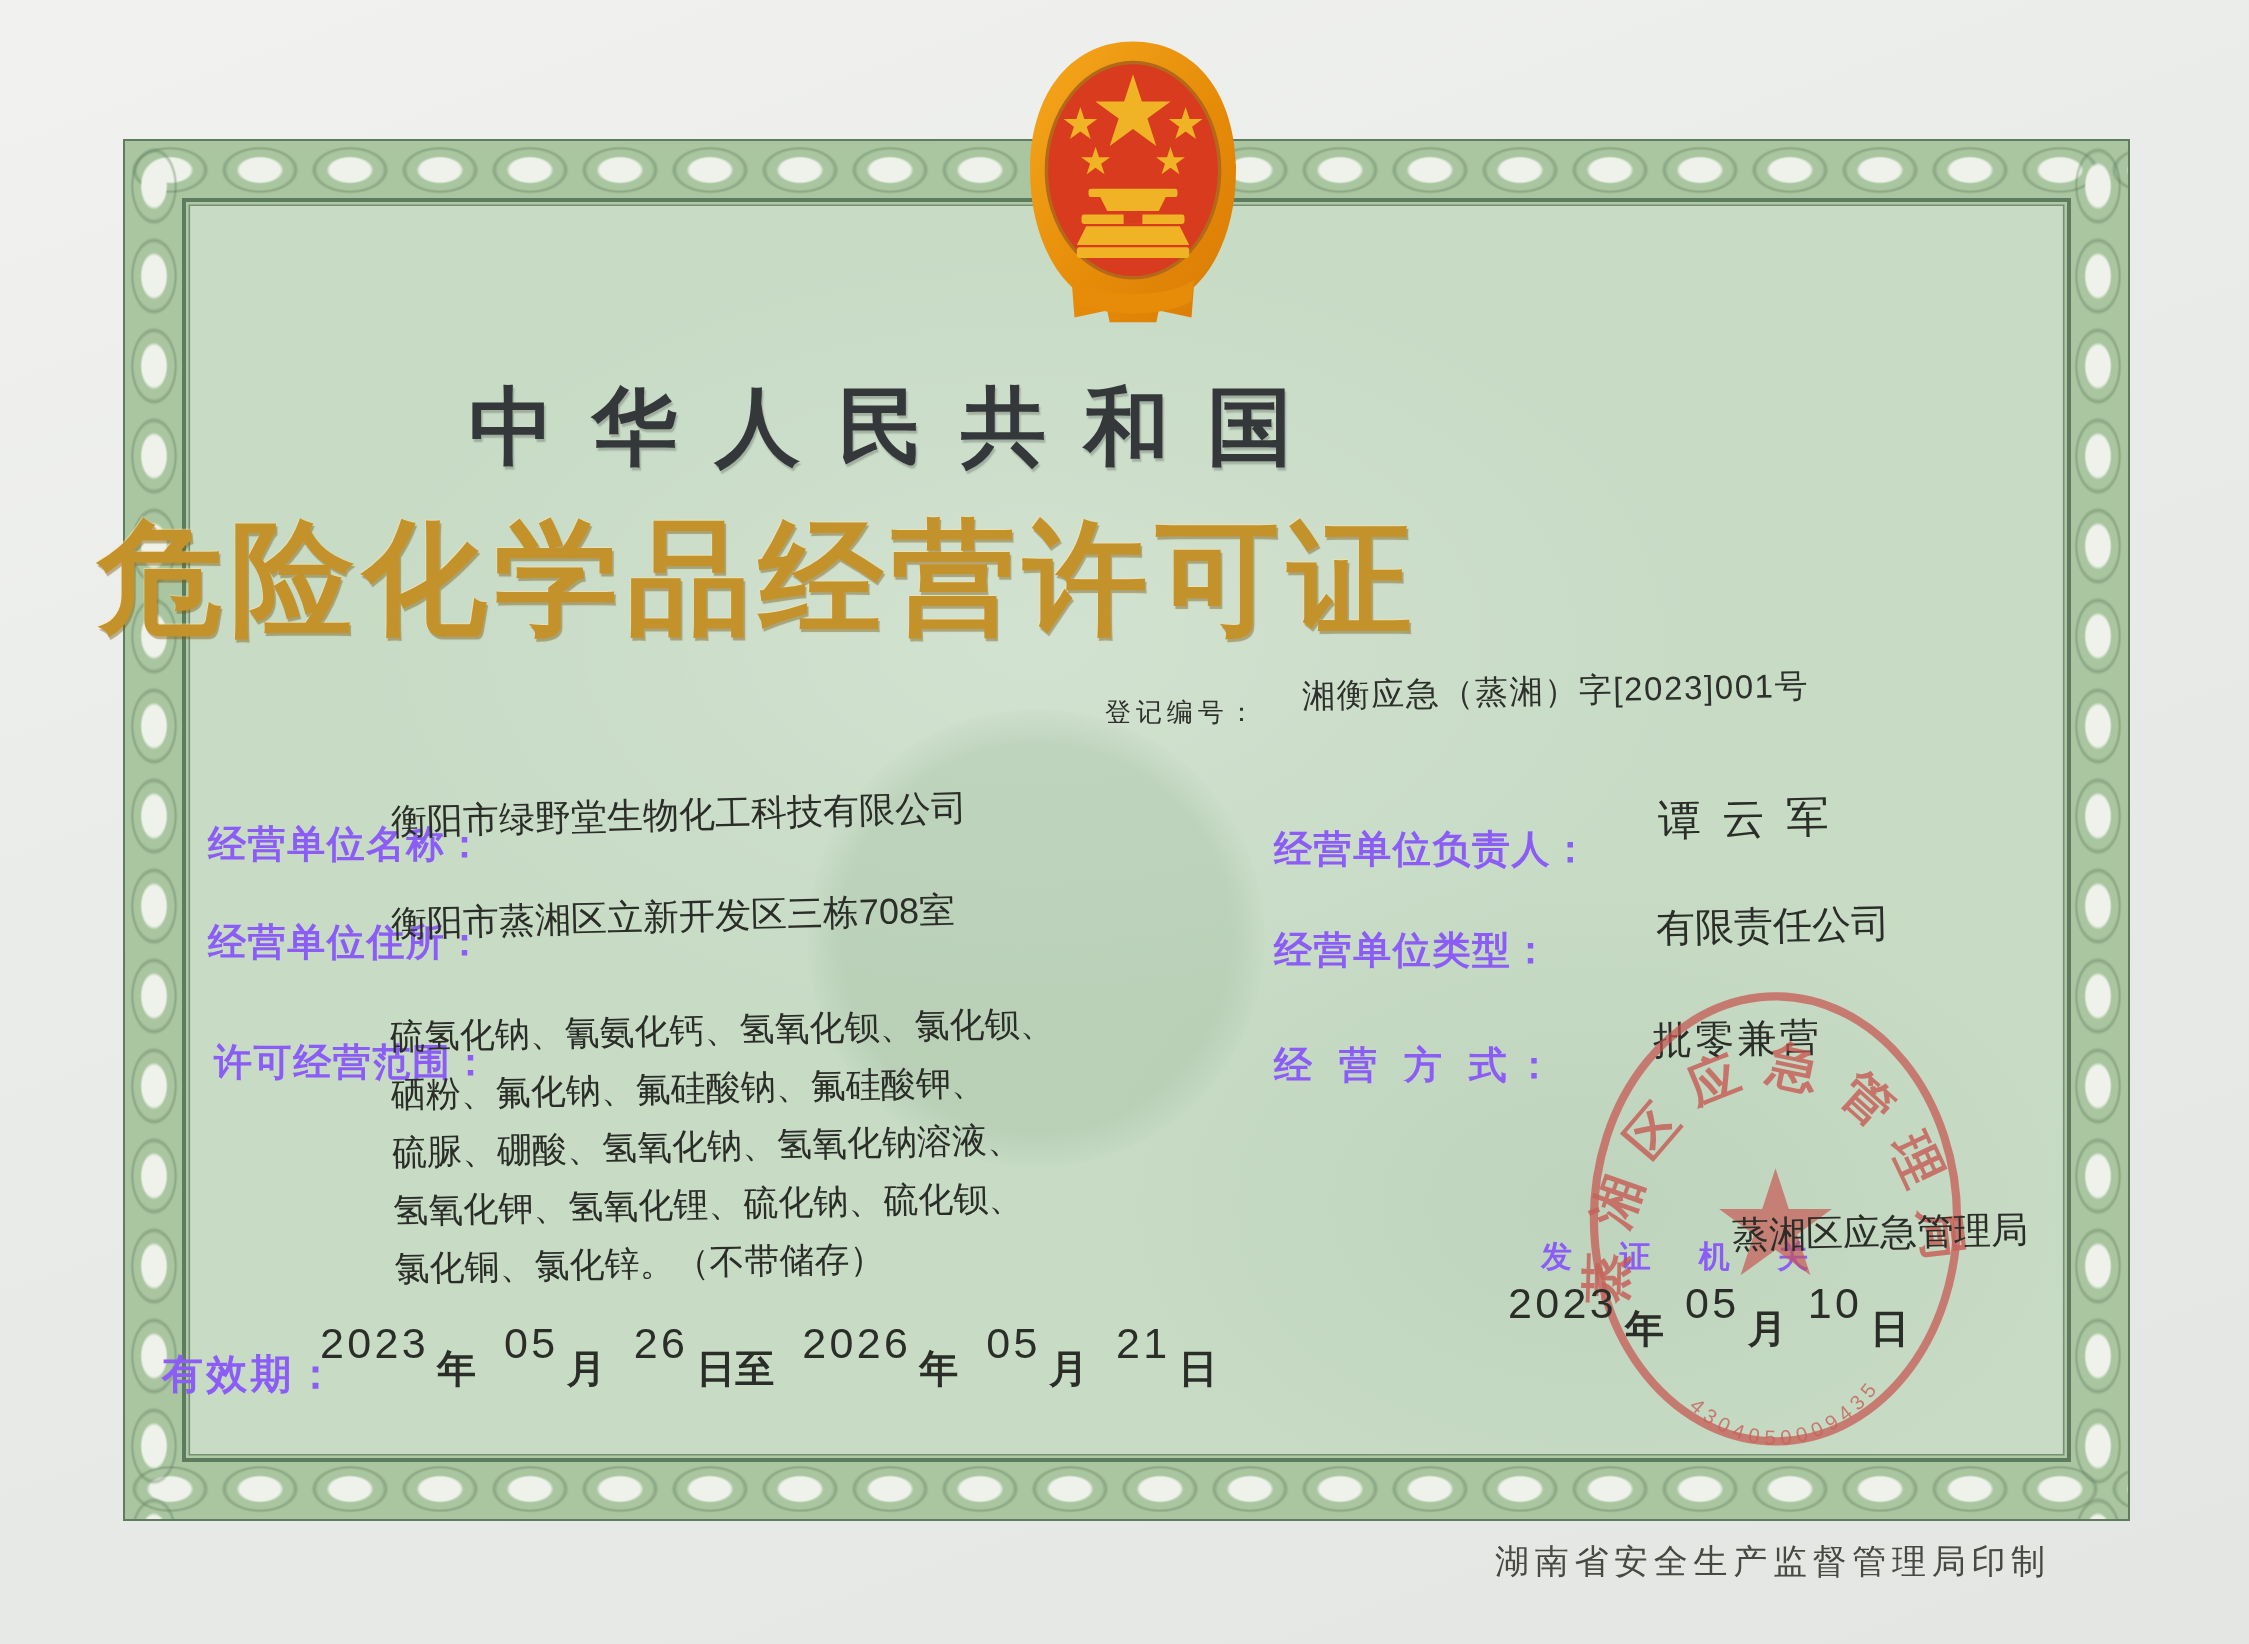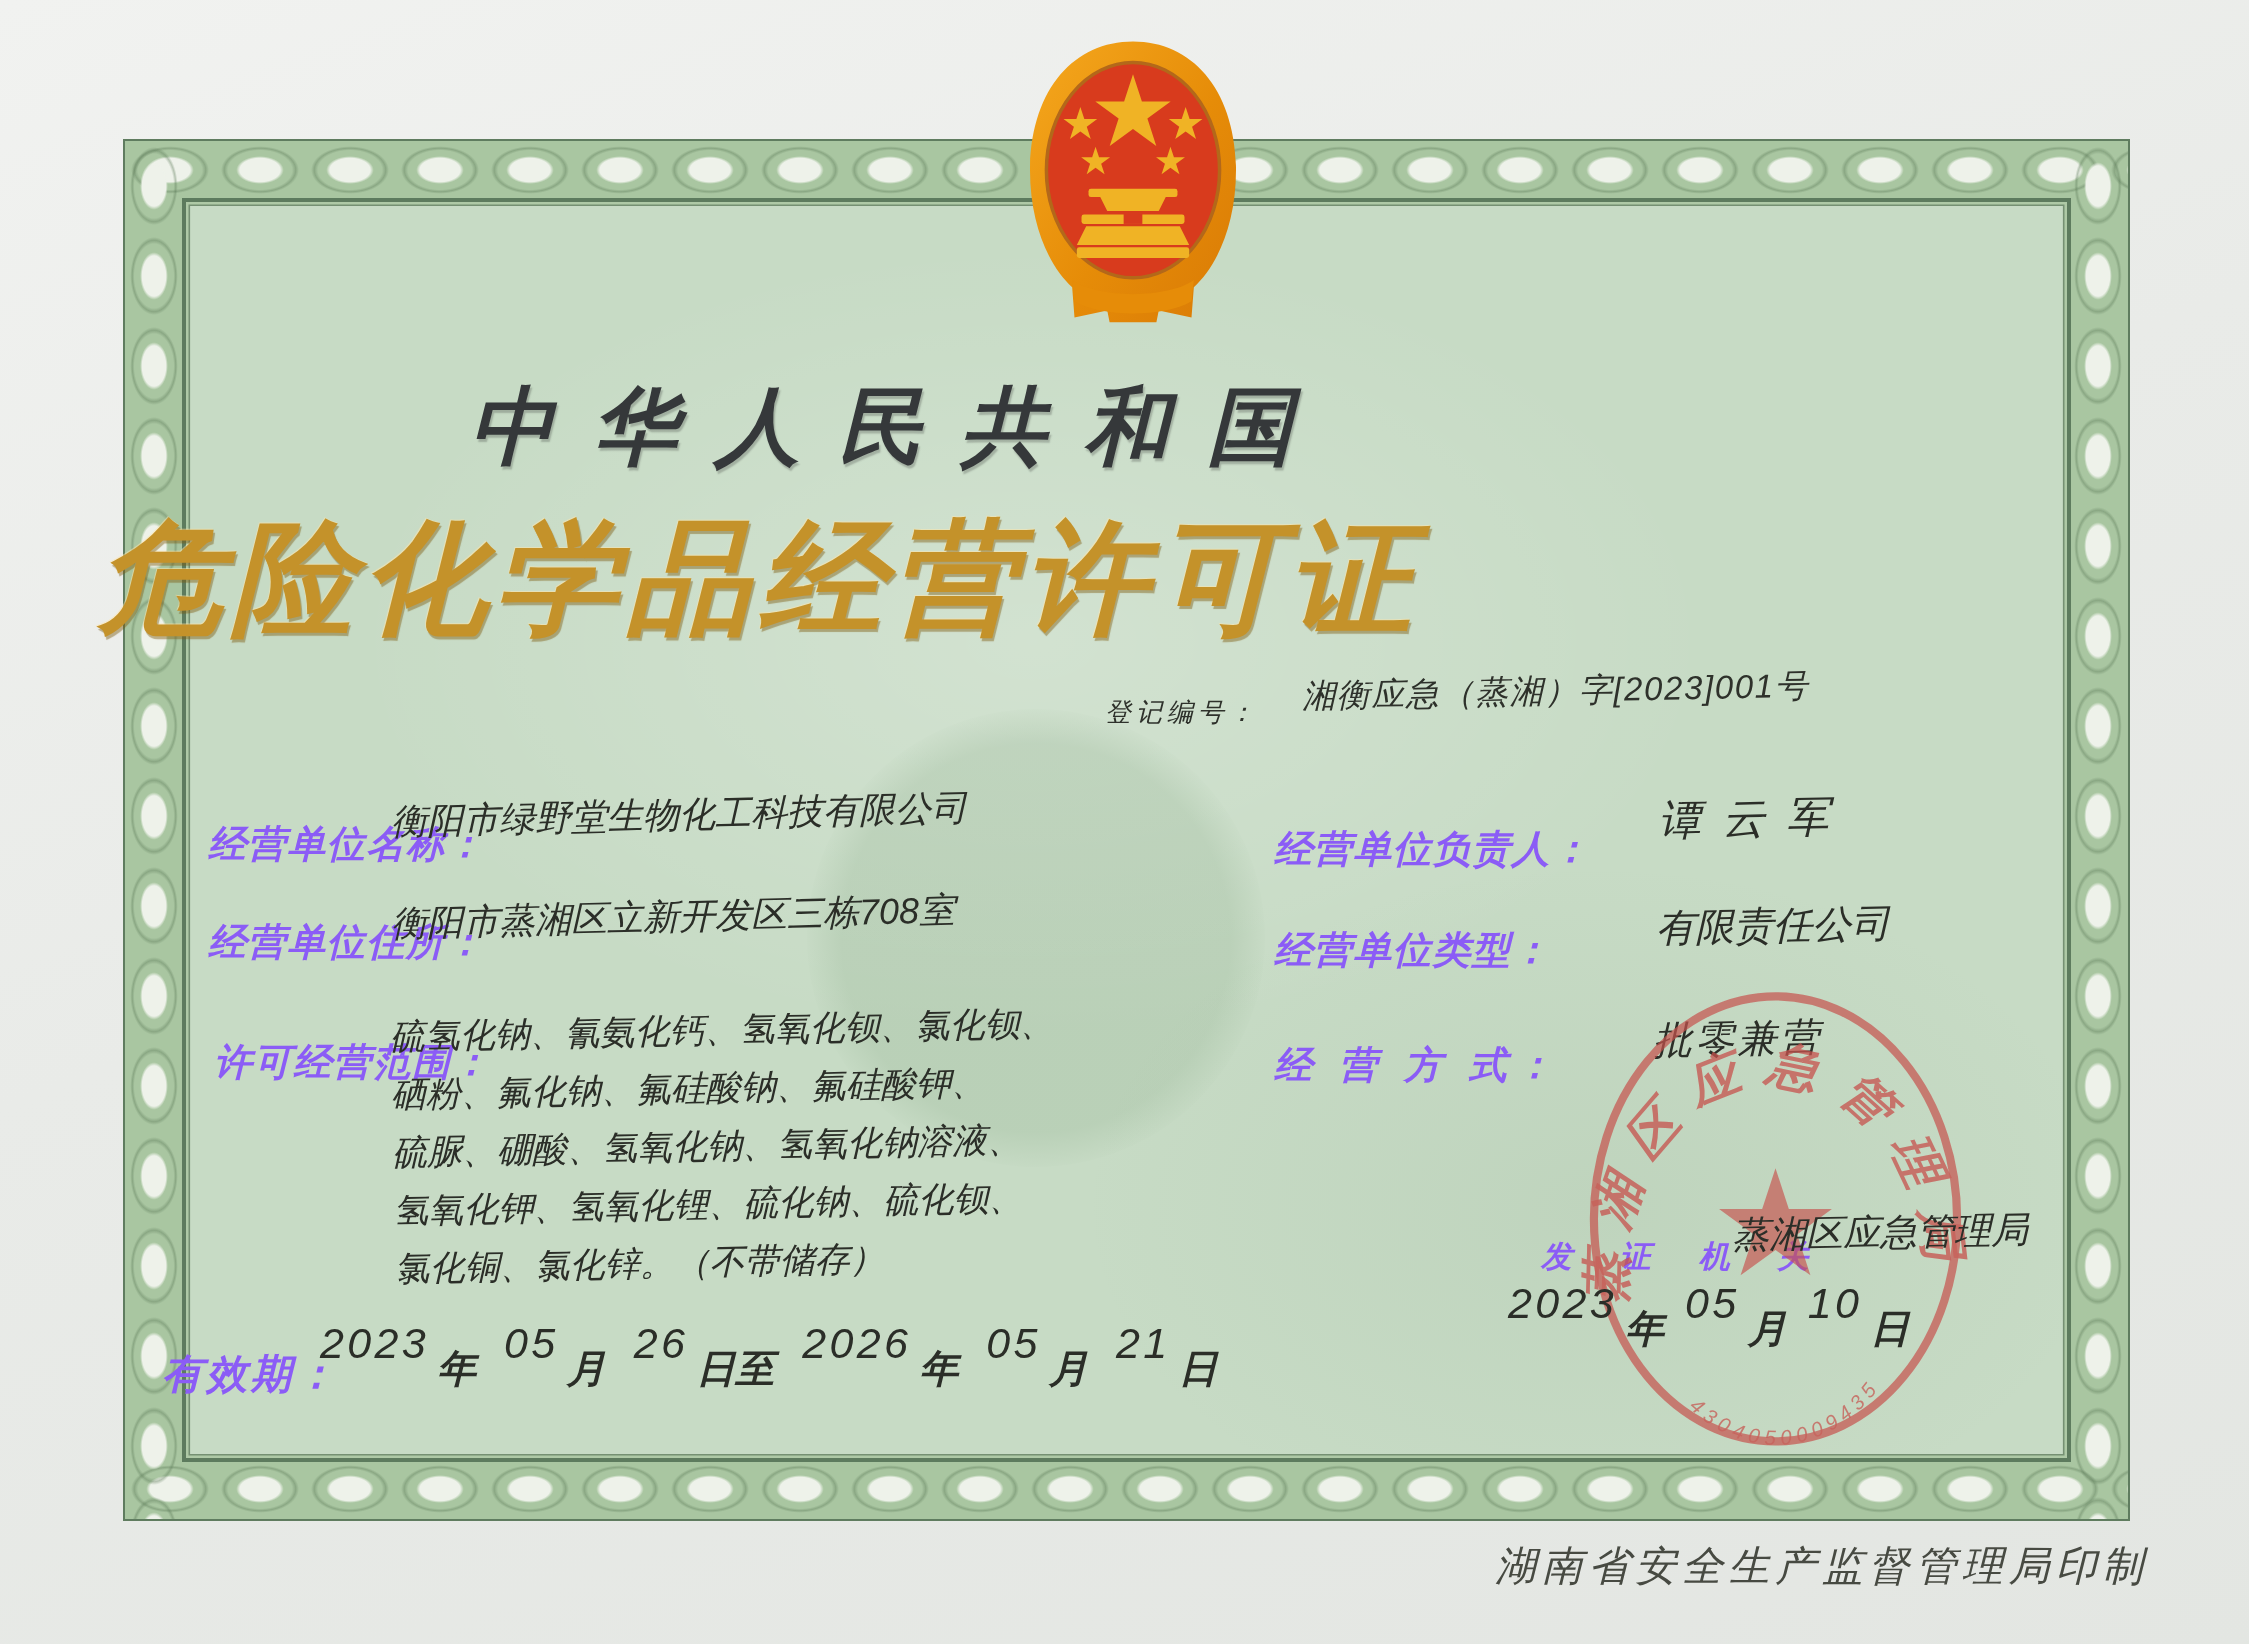--- a/index.html
+++ b/index.html
@@ -3,21 +3,21 @@
 <meta charset="utf-8">
 <style>
   html,body{margin:0;padding:0;}
   body{
     width:2250px;height:1645px;
     background:linear-gradient(160deg,#f1f2f0 0%,#e9ebe8 45%,#e3e6e2 100%);
     font-family:"Liberation Sans","DejaVu Sans",sans-serif;
     position:relative;overflow:hidden;
     color:#33362f;
   }
-  .page{position:absolute;inset:0;font-style:italic;}
+  .page{position:absolute;inset:0;}
 
   
   .frame{
     position:absolute;left:123px;top:139px;width:2007px;height:1382px;
     background:#a9c6a1;border:2.5px solid #5f7c5f;box-sizing:border-box;
   }
   .strip{position:absolute;}
   .strip.h{
     left:0;right:0;height:59px;
     background-image:
@@ -97,21 +97,21 @@
   .issue-date{left:1508px;top:1302px;}
   .validity-label{left:162px;top:1347px;font-size:41px;letter-spacing:3.3px;}
   .validity-row{left:320px;top:1342px;}
   .validity-row .seg{margin-right:28px;}
 
   
   .seal{position:absolute;left:1571px;top:975px;width:409px;height:491px;z-index:3;opacity:.88;}
 
   
   .footer-print{
-    position:absolute;left:1495px;top:1539px;font-size:41px;color:#474a42;
+    position:absolute;left:1495px;top:1539px;font-size:34px;color:#474a42;
     letter-spacing:5.7px;white-space:nowrap;text-align:right;
   }
 </style>
 </head>
 <body>
 
 <div class="page">
 
   <div class="frame">
     <div class="strip h top"></div>

